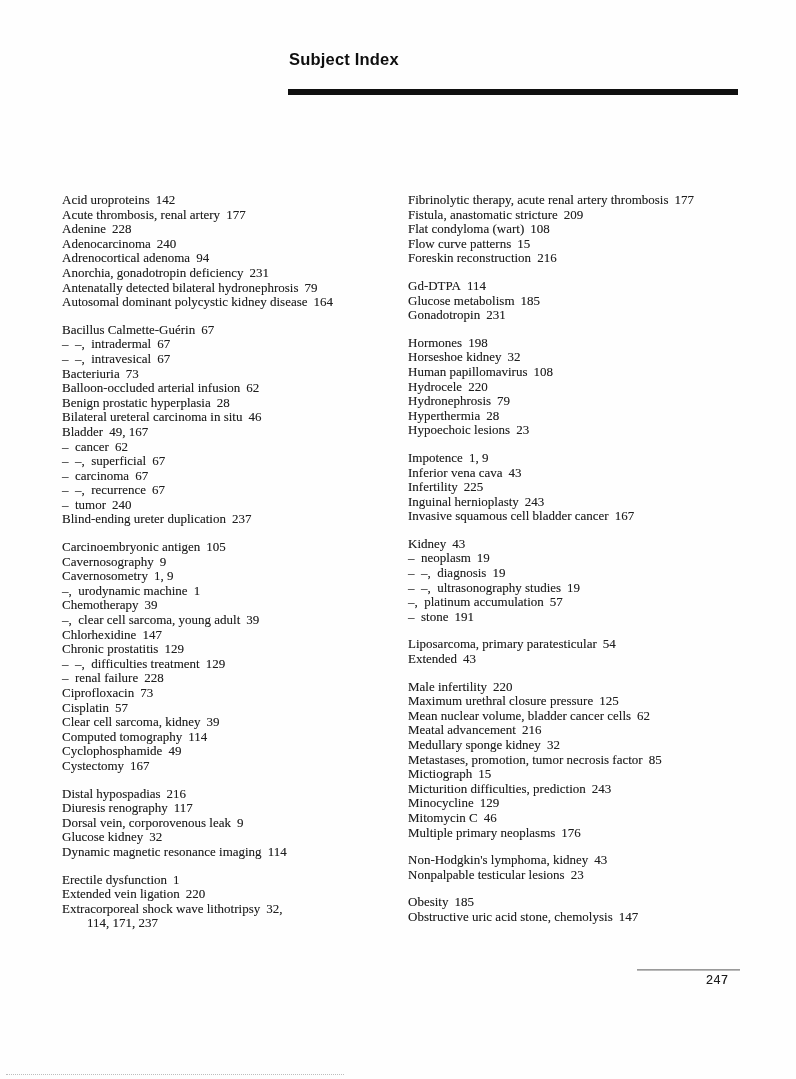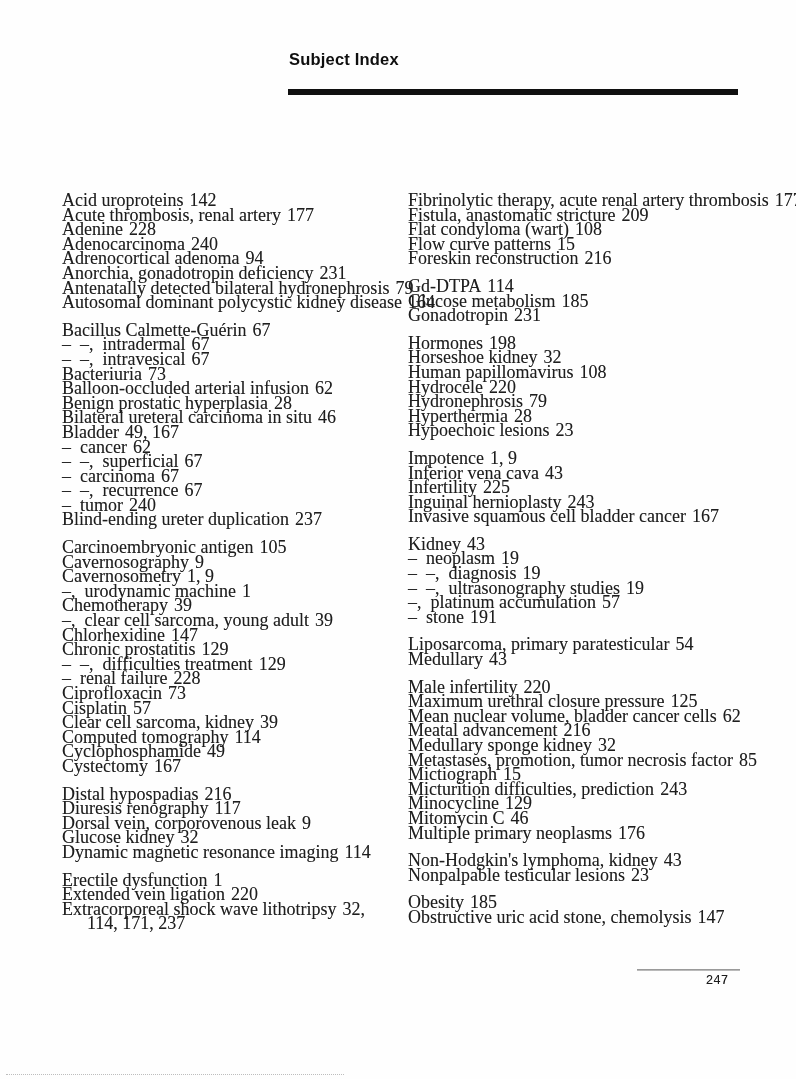--- a/index.html
+++ b/index.html
@@ -30,21 +30,21 @@
     position: absolute;
     left: 288px;
     top: 89px;
     width: 450px;
     height: 6px;
     background: #101010;
   }
   .index-col {
     position: absolute;
     top: 193px;
-    font-size: 18px;
+    font-size: 13px;
     line-height: 14.6px;
     text-shadow: 0 0 0.5px rgba(30,30,30,0.38);
   }
   .col-left  { left: 62px;  width: 342px; }
   .col-right { left: 408px; width: 352px; }
   .index-group { margin: 0 0 13px 0; }
   .entry { white-space: pre; }
   .entry.cont { padding-left: 25px; }
   .pages { margin-left: 6px; }
   .footer-rule {
@@ -175,21 +175,21 @@
       <div class="index-group">
         <div class="entry"><span class="term">Kidney</span><span class="pages">43</span></div>
         <div class="entry"><span class="term">–  neoplasm</span><span class="pages">19</span></div>
         <div class="entry"><span class="term">–  –,  diagnosis</span><span class="pages">19</span></div>
         <div class="entry"><span class="term">–  –,  ultrasonography studies</span><span class="pages">19</span></div>
         <div class="entry"><span class="term">–,  platinum accumulation</span><span class="pages">57</span></div>
         <div class="entry"><span class="term">–  stone</span><span class="pages">191</span></div>
       </div>
       <div class="index-group">
         <div class="entry"><span class="term">Liposarcoma, primary paratesticular</span><span class="pages">54</span></div>
-        <div class="entry"><span class="term">Medullary</span><span class="pages">43</span></div>
+        <div class="entry"><span class="term">Extended</span><span class="pages">43</span></div>
       </div>
       <div class="index-group">
         <div class="entry"><span class="term">Male infertility</span><span class="pages">220</span></div>
         <div class="entry"><span class="term">Maximum urethral closure pressure</span><span class="pages">125</span></div>
         <div class="entry"><span class="term">Mean nuclear volume, bladder cancer cells</span><span class="pages">62</span></div>
         <div class="entry"><span class="term">Meatal advancement</span><span class="pages">216</span></div>
         <div class="entry"><span class="term">Medullary sponge kidney</span><span class="pages">32</span></div>
         <div class="entry"><span class="term">Metastases, promotion, tumor necrosis factor</span><span class="pages">85</span></div>
         <div class="entry"><span class="term">Mictiograph</span><span class="pages">15</span></div>
         <div class="entry"><span class="term">Micturition difficulties, prediction</span><span class="pages">243</span></div>

